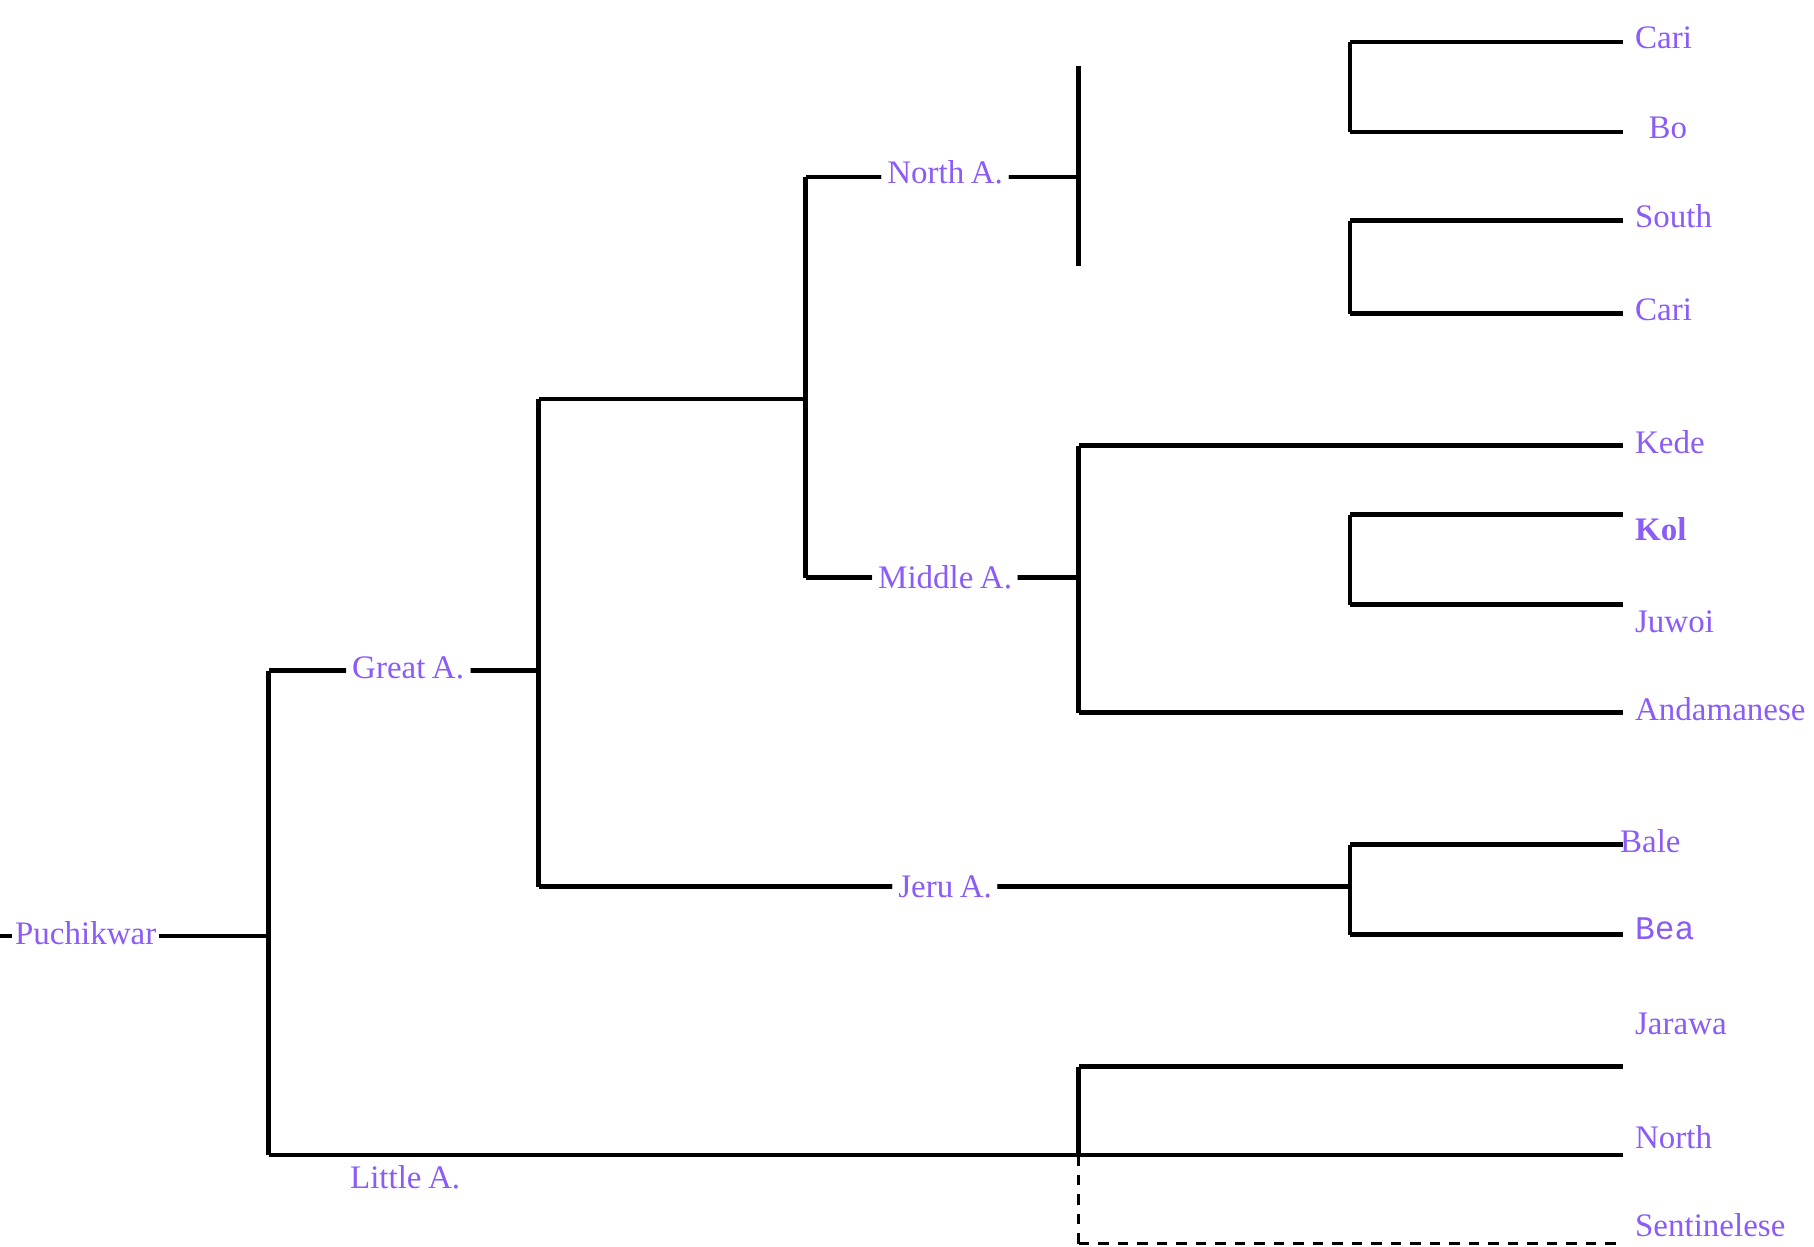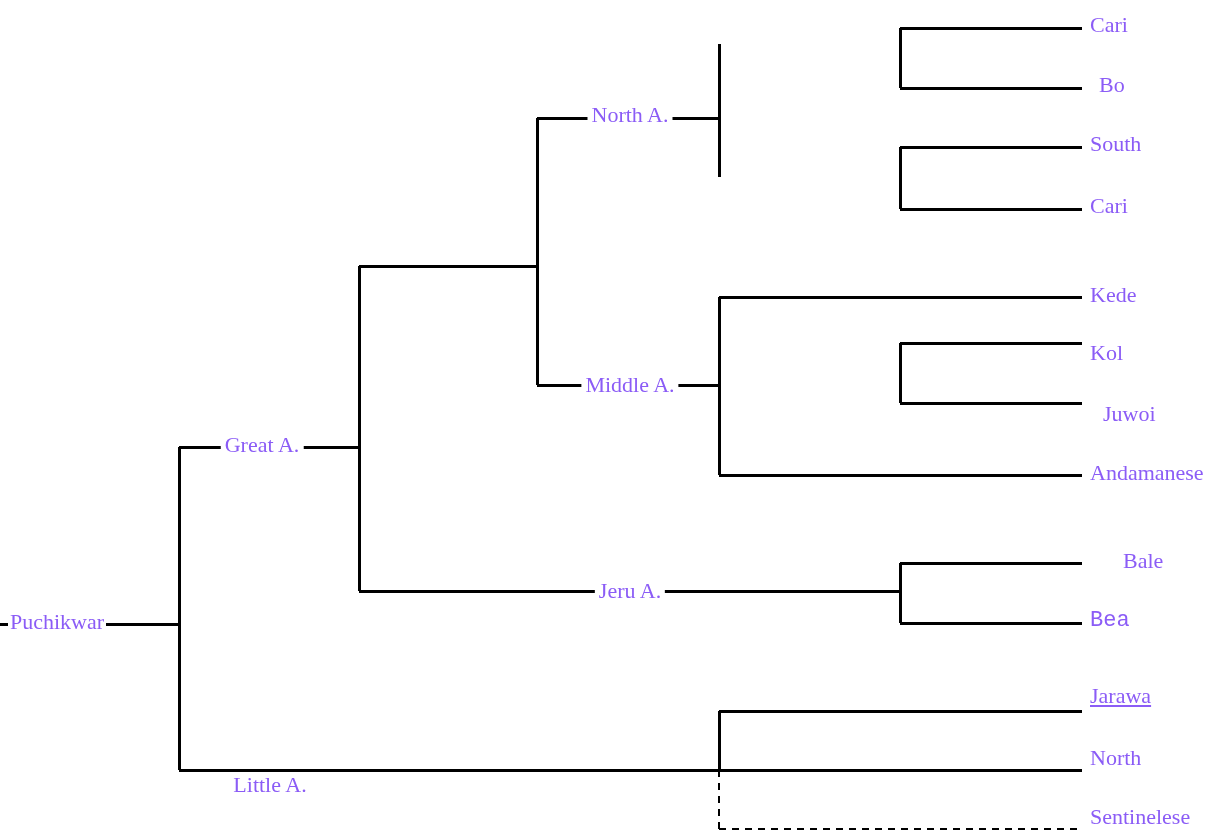--- a/index.html
+++ b/index.html
@@ -84,33 +84,33 @@
         <line x1="900" y1="563" x2="1082" y2="563" stroke="#000000" stroke-width="3" shape-rendering="crispEdges"></line>
         <line x1="900" y1="623" x2="1082" y2="623" stroke="#000000" stroke-width="3" shape-rendering="crispEdges"></line>
         <line x1="719" y1="711" x2="1082" y2="711" stroke="#000000" stroke-width="3" shape-rendering="crispEdges"></line>
         <line x1="719" y1="770" x2="1082" y2="770" stroke="#000000" stroke-width="3" shape-rendering="crispEdges"></line>
         <line x1="719" y1="829" x2="1082" y2="829" stroke="#000000" stroke-width="1.6" shape-rendering="crispEdges" stroke-dasharray="7,6"></line>
       </g>
   </svg>
 
   <div id="label-layer">
       <div class="tree-label root-label" style="left: 8px; top: 611px;">Puchikwar</div>
-      <div class="tree-label internal-label" style="left: 262px; top: 434px;">Great A.</div>
+      <div class="tree-label internal-label" style="left: 272px; top: 434px;">Great A.</div>
       <div class="tree-label internal-label" style="left: 630px; top: 104px;">North A.</div>
       <div class="tree-label internal-label" style="left: 630px; top: 374px;">Middle A.</div>
       <div class="tree-label internal-label" style="left: 630px; top: 580px;">Jeru A.</div>
       <div class="tree-label internal-label" style="left: 270px; top: 758px; margin-top: 16px;">Little A.</div>
       <div class="tree-label leaf-label" style="left: 1090px; top: 14px;">Cari</div>
       <div class="tree-label leaf-label" style="left: 1062px; top: 74px; margin-left: 37px;">Bo</div>
       <div class="tree-label leaf-label" style="left: 1090px; top: 133px;">South</div>
       <div class="tree-label leaf-label" style="left: 1090px; top: 195px;">Cari</div>
       <div class="tree-label leaf-label" style="left: 1090px; top: 284px;">Kede</div>
-      <div class="tree-label leaf-label" style="left: 1090px; top: 342px;">Kol</div>
-      <div class="tree-label leaf-label" style="left: 1090px; top: 403px; margin-left: 13px;">Juwoi</div>
+      <div class="tree-label leaf-label" style="left: 1090px; top: 342px; font-weight: bold;">Kol</div>
+      <div class="tree-label leaf-label" style="left: 1090px; top: 403px;">Juwoi</div>
       <div class="tree-label leaf-label" style="left: 1090px; top: 462px;">Andamanese</div>
-      <div class="tree-label leaf-label" style="left: 1123px; top: 550px;">Bale</div>
+      <div class="tree-label leaf-label" style="left: 1080px; top: 550px;">Bale</div>
       <div class="tree-label leaf-label" style="left: 1090px; top: 610px; font-family: Liberation Mono, monospace;">Bea</div>
-      <div class="tree-label leaf-label" style="left: 1090px; top: 685px; text-decoration: underline;">Jarawa</div>
+      <div class="tree-label leaf-label" style="left: 1090px; top: 671px;">Jarawa</div>
       <div class="tree-label leaf-label" style="left: 1090px; top: 747px;">North</div>
       <div class="tree-label leaf-label" style="left: 1090px; top: 806px;">Sentinelese</div>
     </div>
 
 </div>
 
 </body></html>

